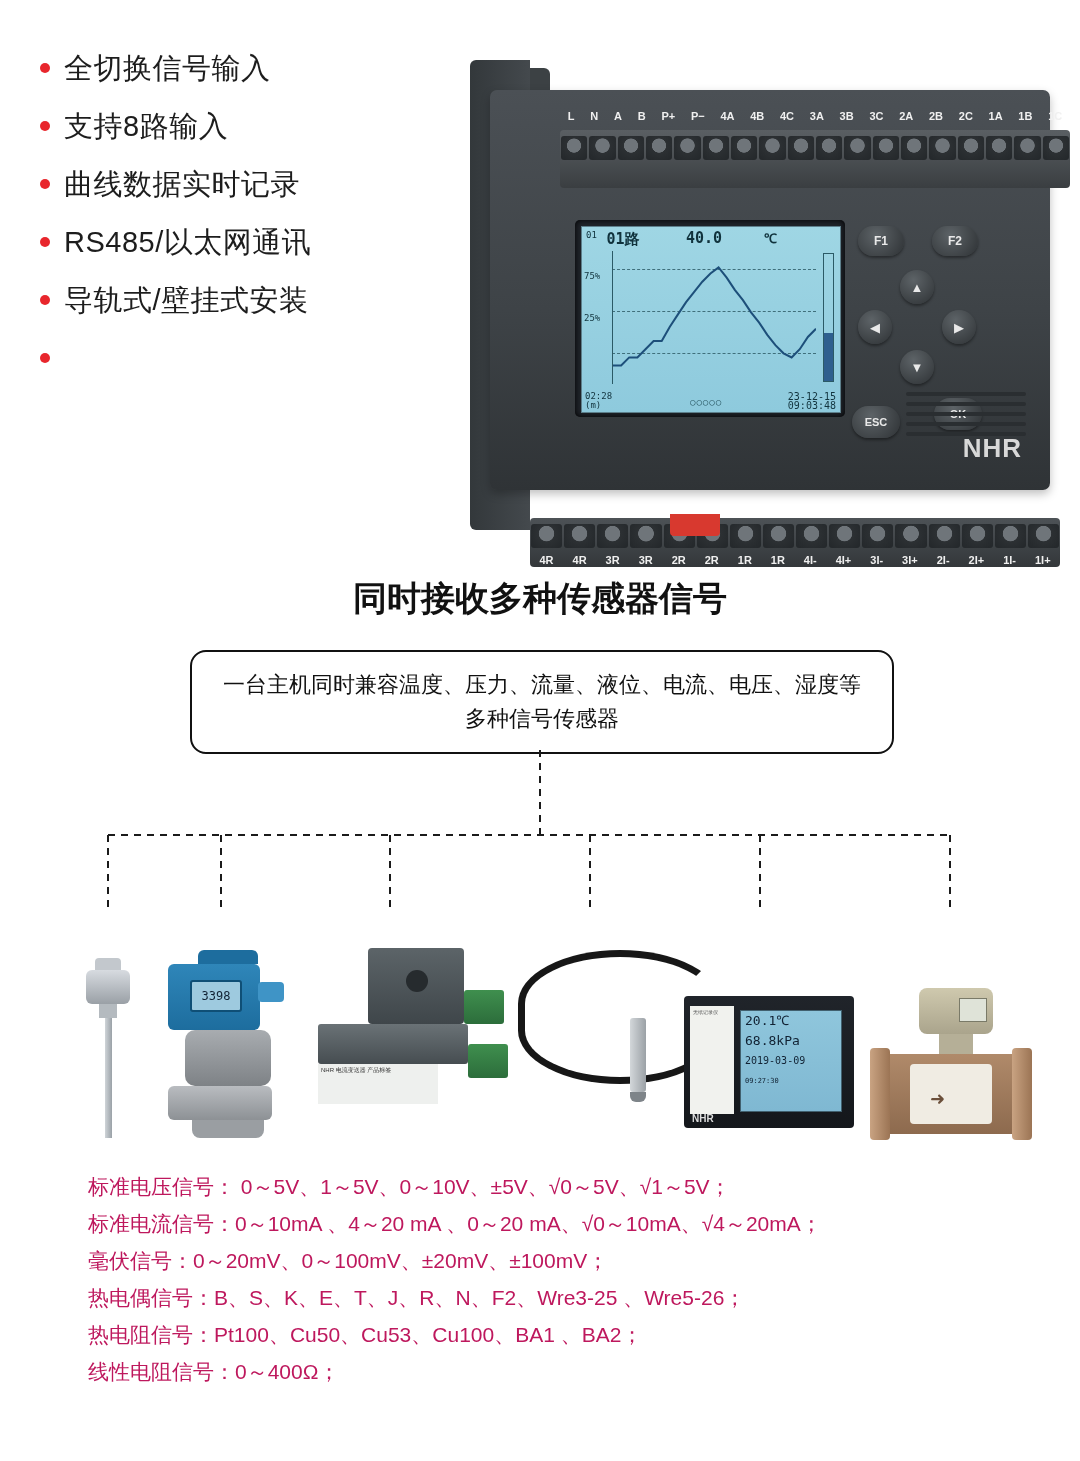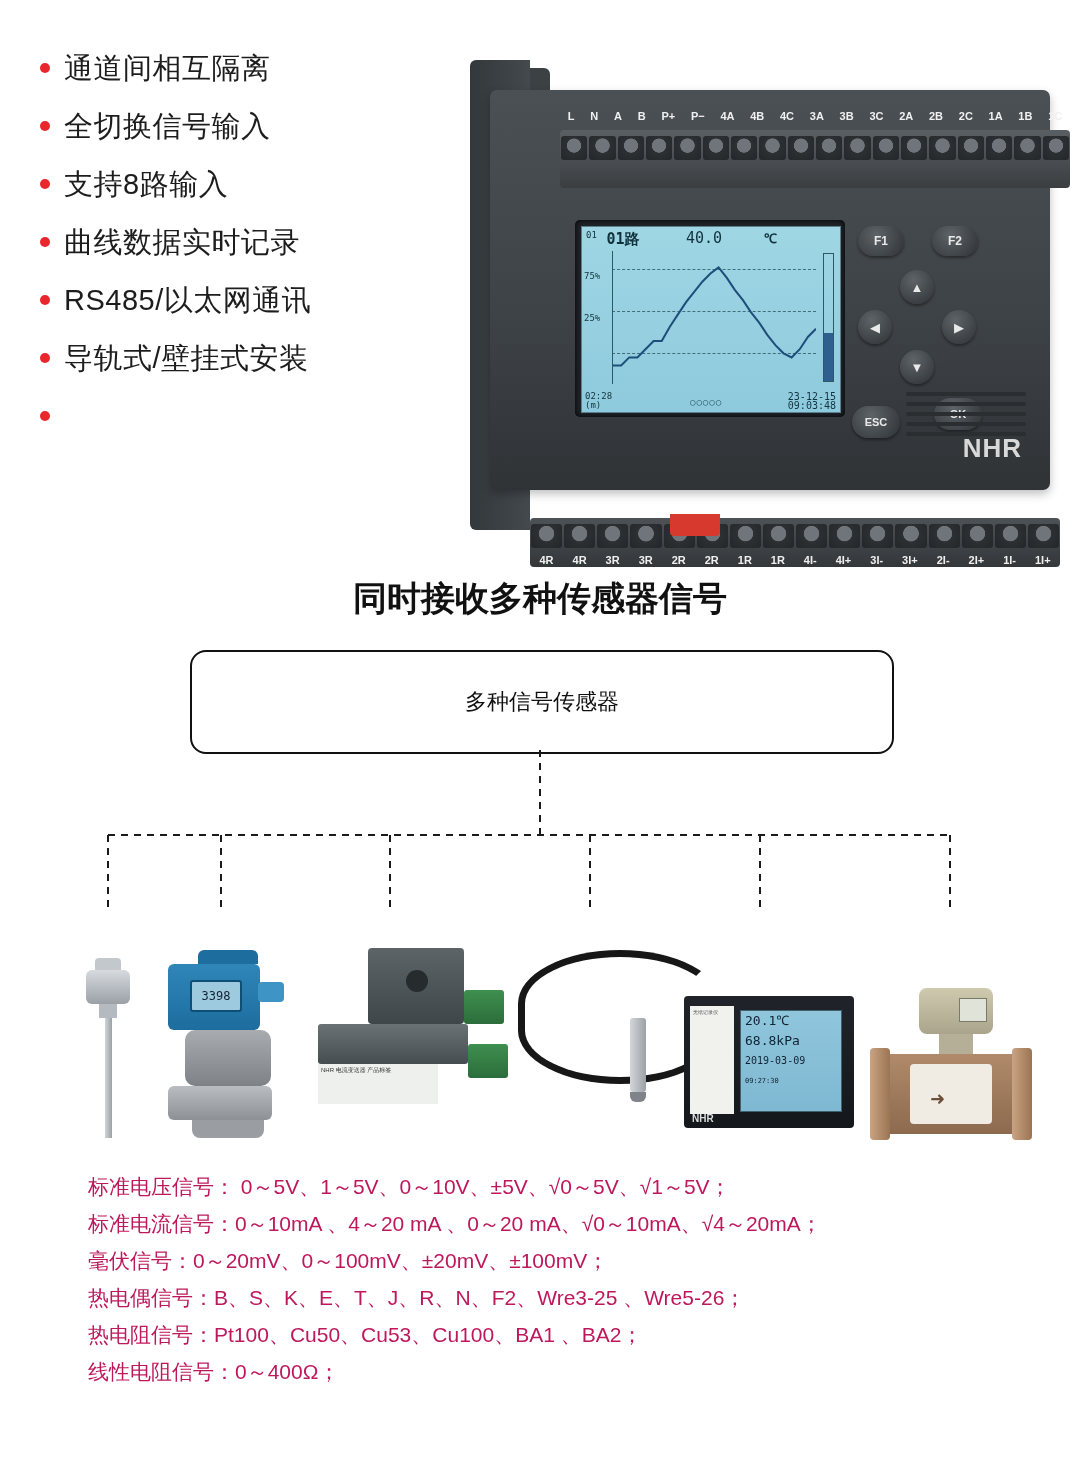--- a/index.html
+++ b/index.html
@@ -82,21 +82,21 @@
   }
   .lcd {
     position:relative; width:100%; height:100%;
     background:linear-gradient(180deg,#9fd6e4,#8ecadd);
     border:1px solid #5d7f8b; overflow:hidden;
     font-family:"DejaVu Sans Mono","Liberation Mono",monospace;
   }
   .lcd-head { position:absolute; left:4px; top:2px; right:4px; height:20px; color:#10323c; }
   .lcd-ch-sup { font-size:9px; vertical-align:super; }
   .lcd-ch { font-size:15px; font-weight:bold; }
-  .lcd-val { position:absolute; left:104px; top:2px; font-size:15px; font-weight:normal; color:#10323c; }
+  .lcd-val { position:absolute; left:104px; top:2px; font-size:15px; font-weight:bold; color:#10323c; }
   .lcd-unit { position:absolute; left:182px; top:2px; font-size:13px; font-weight:bold; color:#10323c; }
   .lcd-plot { position:absolute; left:30px; top:24px; right:24px; bottom:28px; border-left:1px solid #2b5a66; }
   .lcd-y1 { position:absolute; left:2px; top:44px; font-size:9px; color:#12343e; }
   .lcd-y2 { position:absolute; left:2px; top:86px; font-size:9px; color:#12343e; }
   .gridline { position:absolute; left:30px; right:24px; border-top:1px dashed #3f6f7b; }
   .lcd-foot-l { position:absolute; left:3px; bottom:2px; font-size:9px; color:#12343e; line-height:9px; }
   .lcd-foot-r { position:absolute; right:4px; bottom:2px; font-size:10px; color:#12343e; line-height:9px; text-align:left;}
   .lcd-dots { position:absolute; left:108px; bottom:5px; font-size:9px; color:#2b5a66; letter-spacing:1px;}
   .lcd-bar { position:absolute; right:6px; top:26px; width:9px; bottom:30px; border:1px solid #2b5a66; }
   .lcd-bar i { position:absolute; left:0; right:0; bottom:0; height:38%; background:#2e5f8e; display:block; }
@@ -195,24 +195,20 @@
   
   .specs { position:absolute; left:88px; top:1168px; width:940px; }
   .spec-line { font-size:21px; line-height:37px; color:#be185d; white-space:nowrap; }
 </style>
 </head>
 <body>
 
 <div class="top">
 
   <div class="feature-list">
-    <div class="feature-item">
-      <span class="bullet"></span>
-      <span class="feature-text">通道间相互隔离</span>
-    </div>
     <div class="feature-item">
       <span class="bullet"></span>
       <span class="feature-text">全切换信号输入</span>
     </div>
     <div class="feature-item">
       <span class="bullet"></span>
       <span class="feature-text">支持8路输入</span>
     </div>
     <div class="feature-item">
       <span class="bullet"></span>
@@ -389,20 +385,21 @@
     </div>
 
     <div class="red-tab"></div>
   </div>
 </div>
 
 <div class="mid-title">同时接收多种传感器信号</div>
 
 <div class="info-box">
   <div class="info-text">
+    <div>一台主机同时兼容温度、压力、流量、液位、电流、电压、湿度等</div>
     <div>多种信号传感器</div>
   </div>
 </div>
 
 <div class="conn">
   <svg width="1080" height="180">
     <g stroke="#1b1b1b" stroke-width="2" fill="none" stroke-dasharray="7 6">
       <line x1="540" y1="5" x2="540" y2="90"></line>
       <line x1="108" y1="90" x2="950" y2="90"></line>
       <line x1="108" y1="90" x2="108" y2="165"></line>

